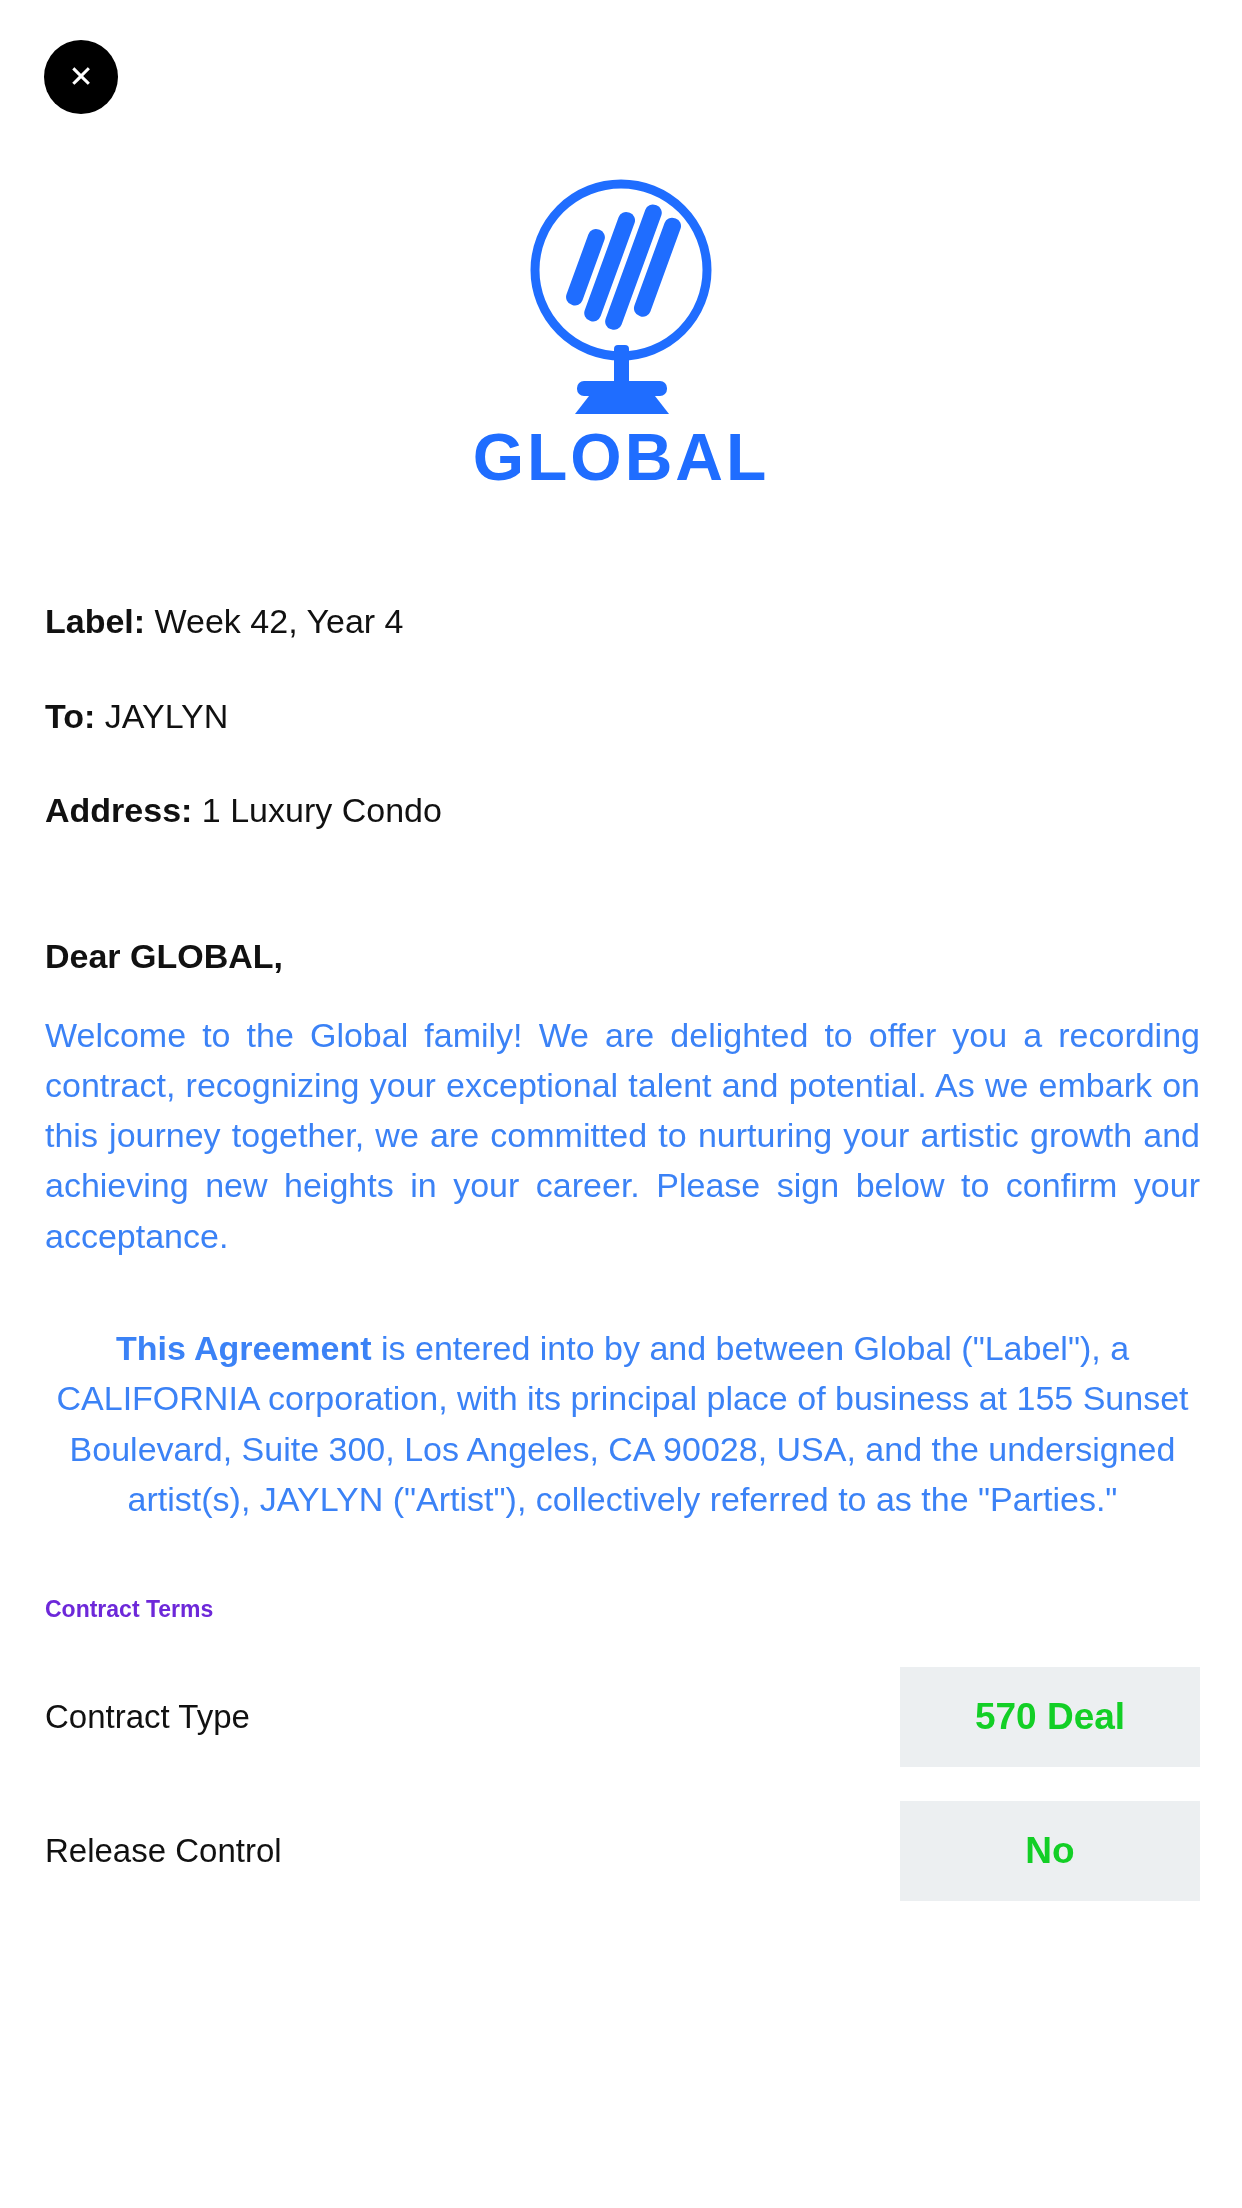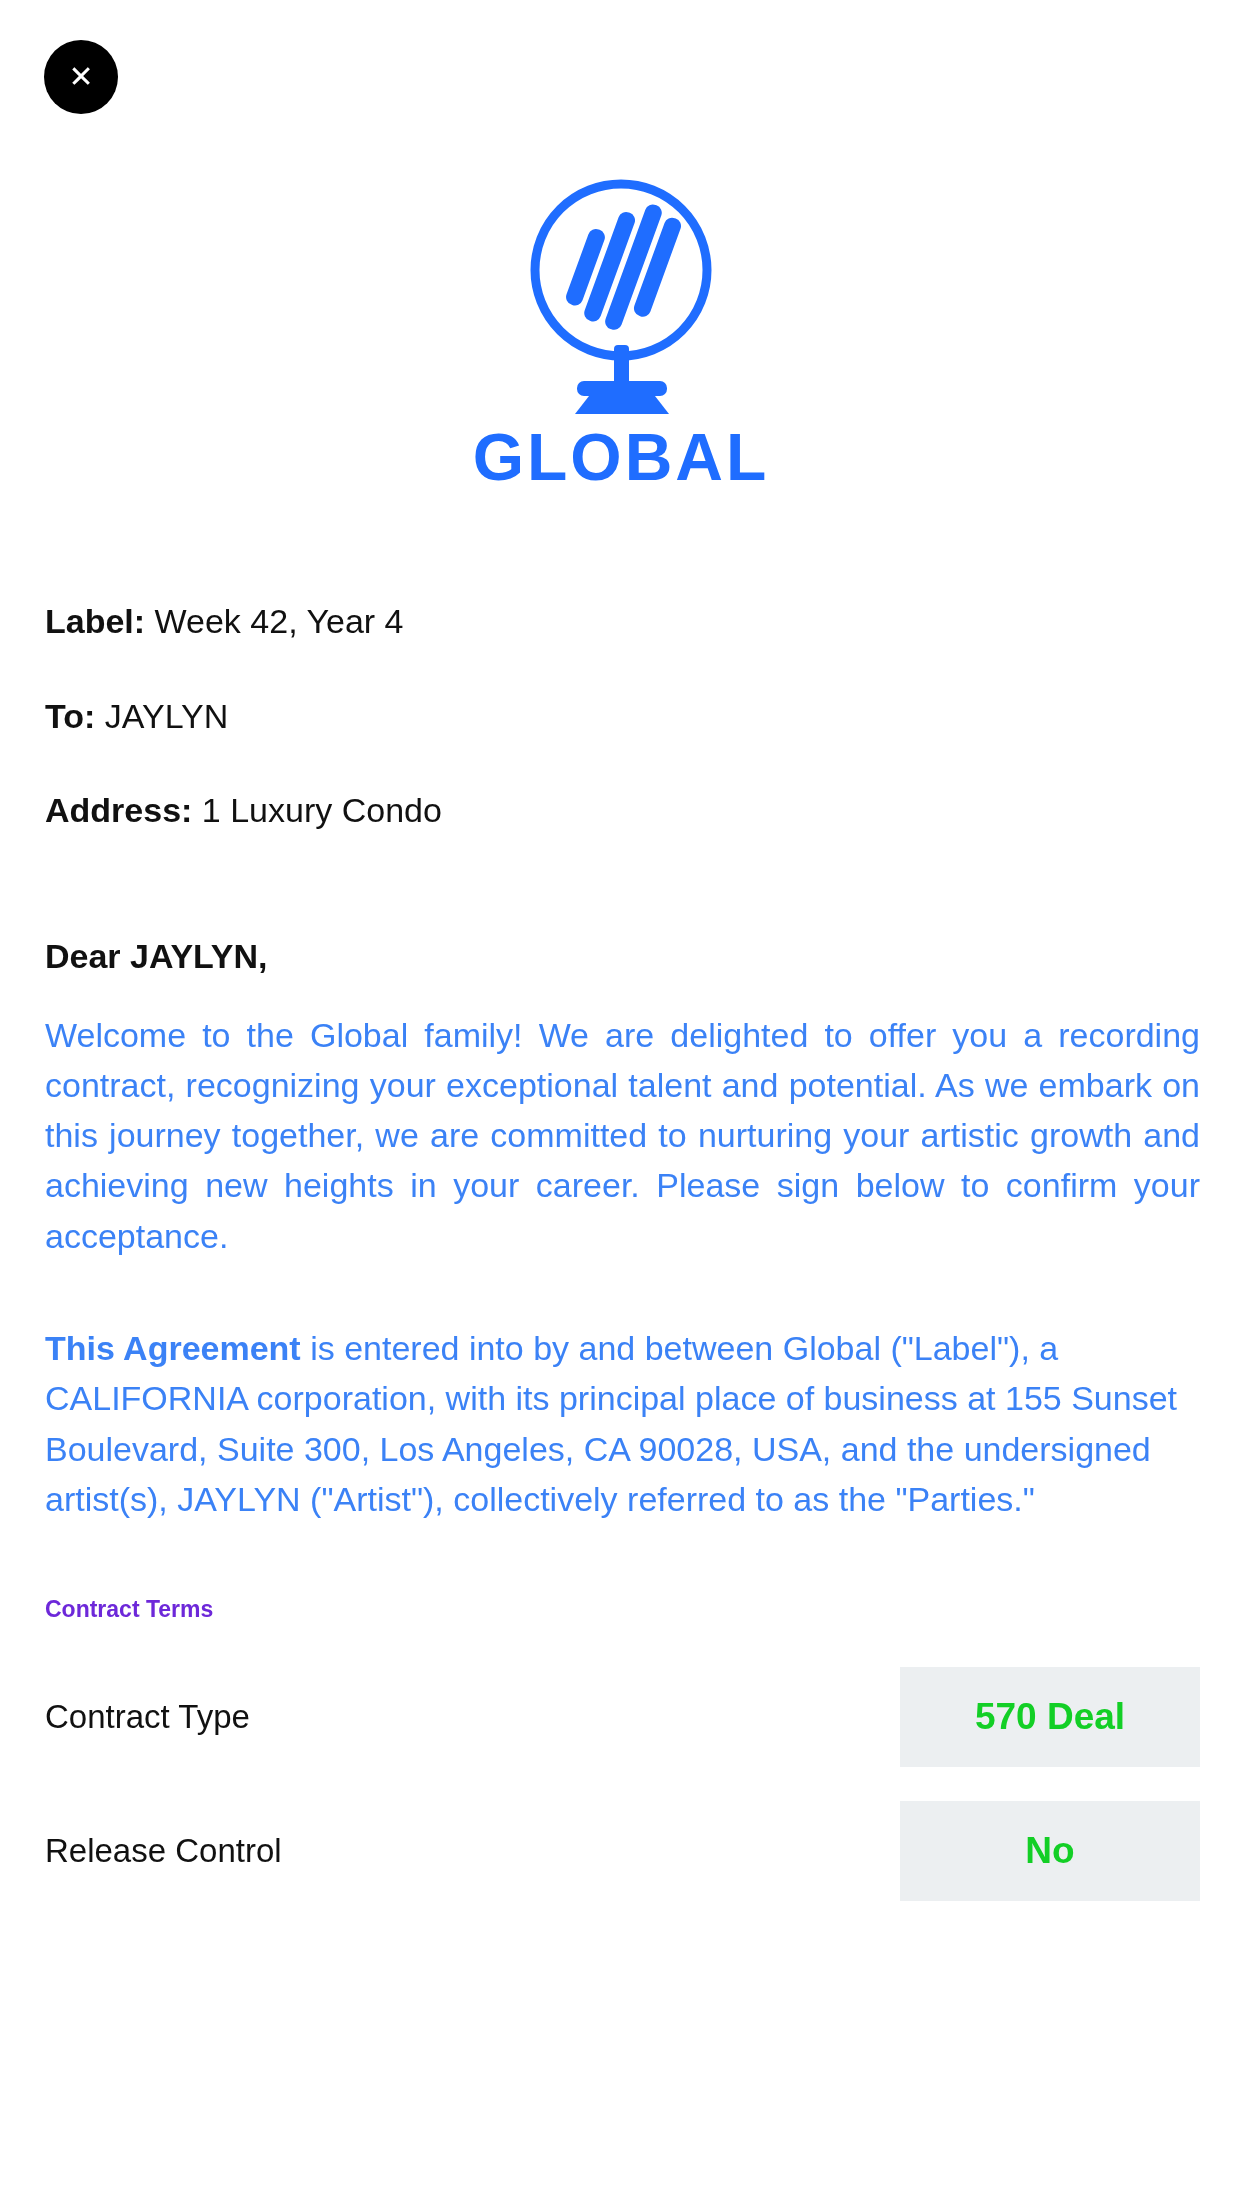--- a/index.html
+++ b/index.html
@@ -85,21 +85,21 @@
     font-size: 34px;
     line-height: 1.48;
     color: #3b82f6;
     text-align: justify;
     text-justify: inter-word;
   }
   .para b { font-weight: bold; }
 
   .para.agreement {
     margin-top: 62px;
-    text-align: left;
+    text-align: center;
   }
 
   .section-title {
     margin-top: 72px;
     font-size: 23px;
     font-weight: bold;
     color: #6d28d9;
   }
 
   
@@ -168,21 +168,21 @@
     <div class="meta-line">
       <b>To:</b>
       <span>JAYLYN</span>
     </div>
 
     <div class="meta-line">
       <b>Address:</b>
       <span>1 Luxury Condo</span>
     </div>
 
-    <div class="salutation">Dear JAYLYN,</div>
+    <div class="salutation">Dear GLOBAL,</div>
 
     <div class="para">Welcome to the Global family! We are delighted to offer you a recording contract, recognizing your exceptional talent and potential. As we embark on this journey together, we are committed to nurturing your artistic growth and achieving new heights in your career. Please sign below to confirm your acceptance.</div>
 
     <div class="para agreement">
       <b>This Agreement</b><span> is entered into by and between Global ("Label"), a CALIFORNIA corporation, with its principal place of business at 155 Sunset Boulevard, Suite 300, Los Angeles, CA 90028, USA, and the undersigned artist(s), JAYLYN  ("Artist"), collectively referred to as the "Parties."</span>
     </div>
 
     <div class="section-title">Contract Terms</div>
 
     <div class="terms">

